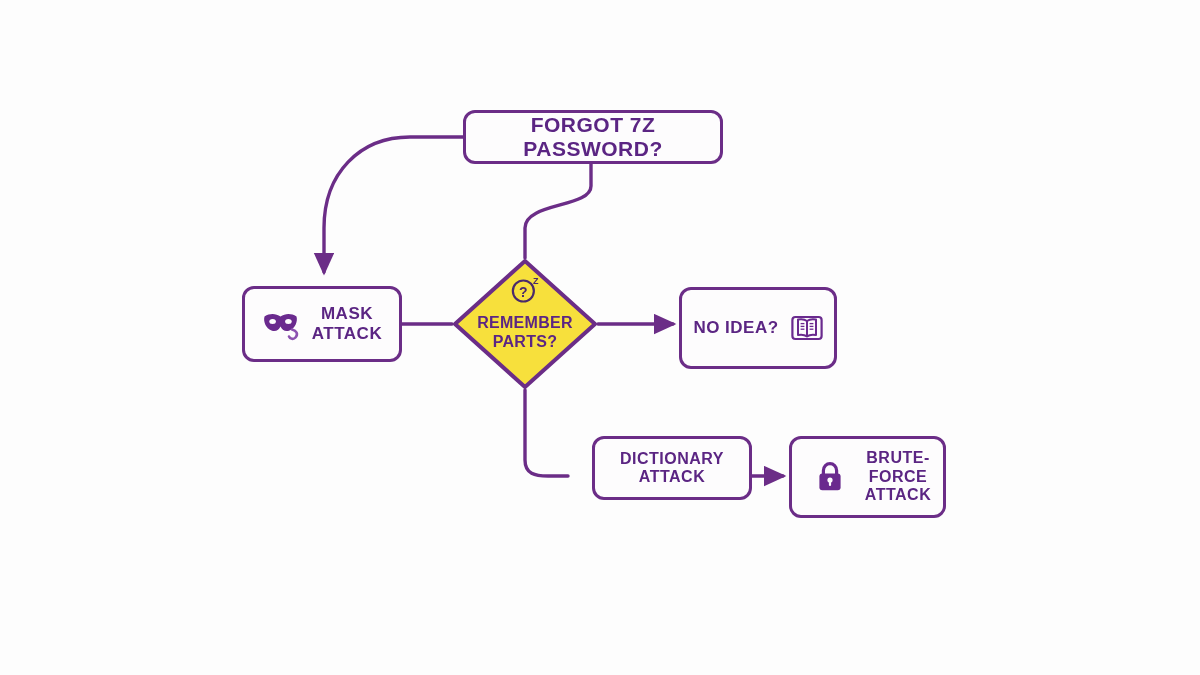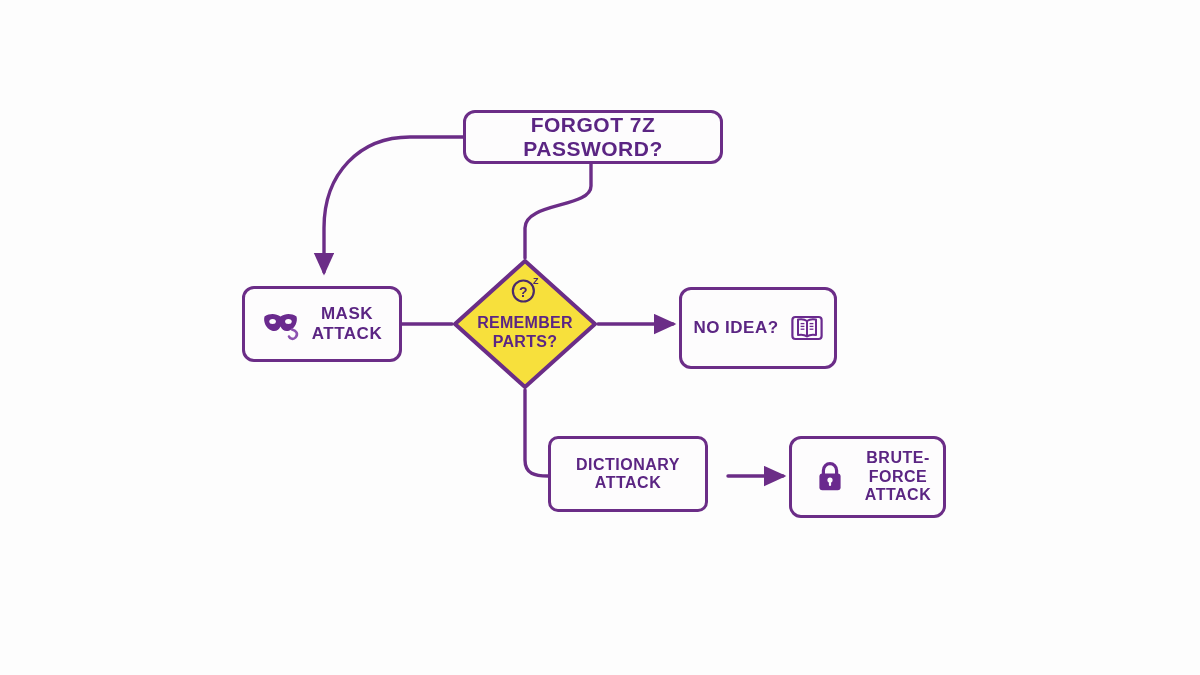--- a/index.html
+++ b/index.html
@@ -65,26 +65,25 @@
   }
   #node-noidea {
     left: 679px;
     top: 287px;
     width: 158px;
     height: 82px;
     font-size: 17px;
     gap: 12px;
   }
   #node-dictionary {
-    left: 548px;
+    left: 592px;
     top: 436px;
     width: 160px;
-    height: 76px;
+    height: 64px;
     font-size: 16px;
-    border-radius: 10px;
   }
   #node-brute {
     left: 789px;
     top: 436px;
     width: 157px;
     height: 82px;
     font-size: 16px;
     gap: 9px;
     padding-left: 24px;
   }

